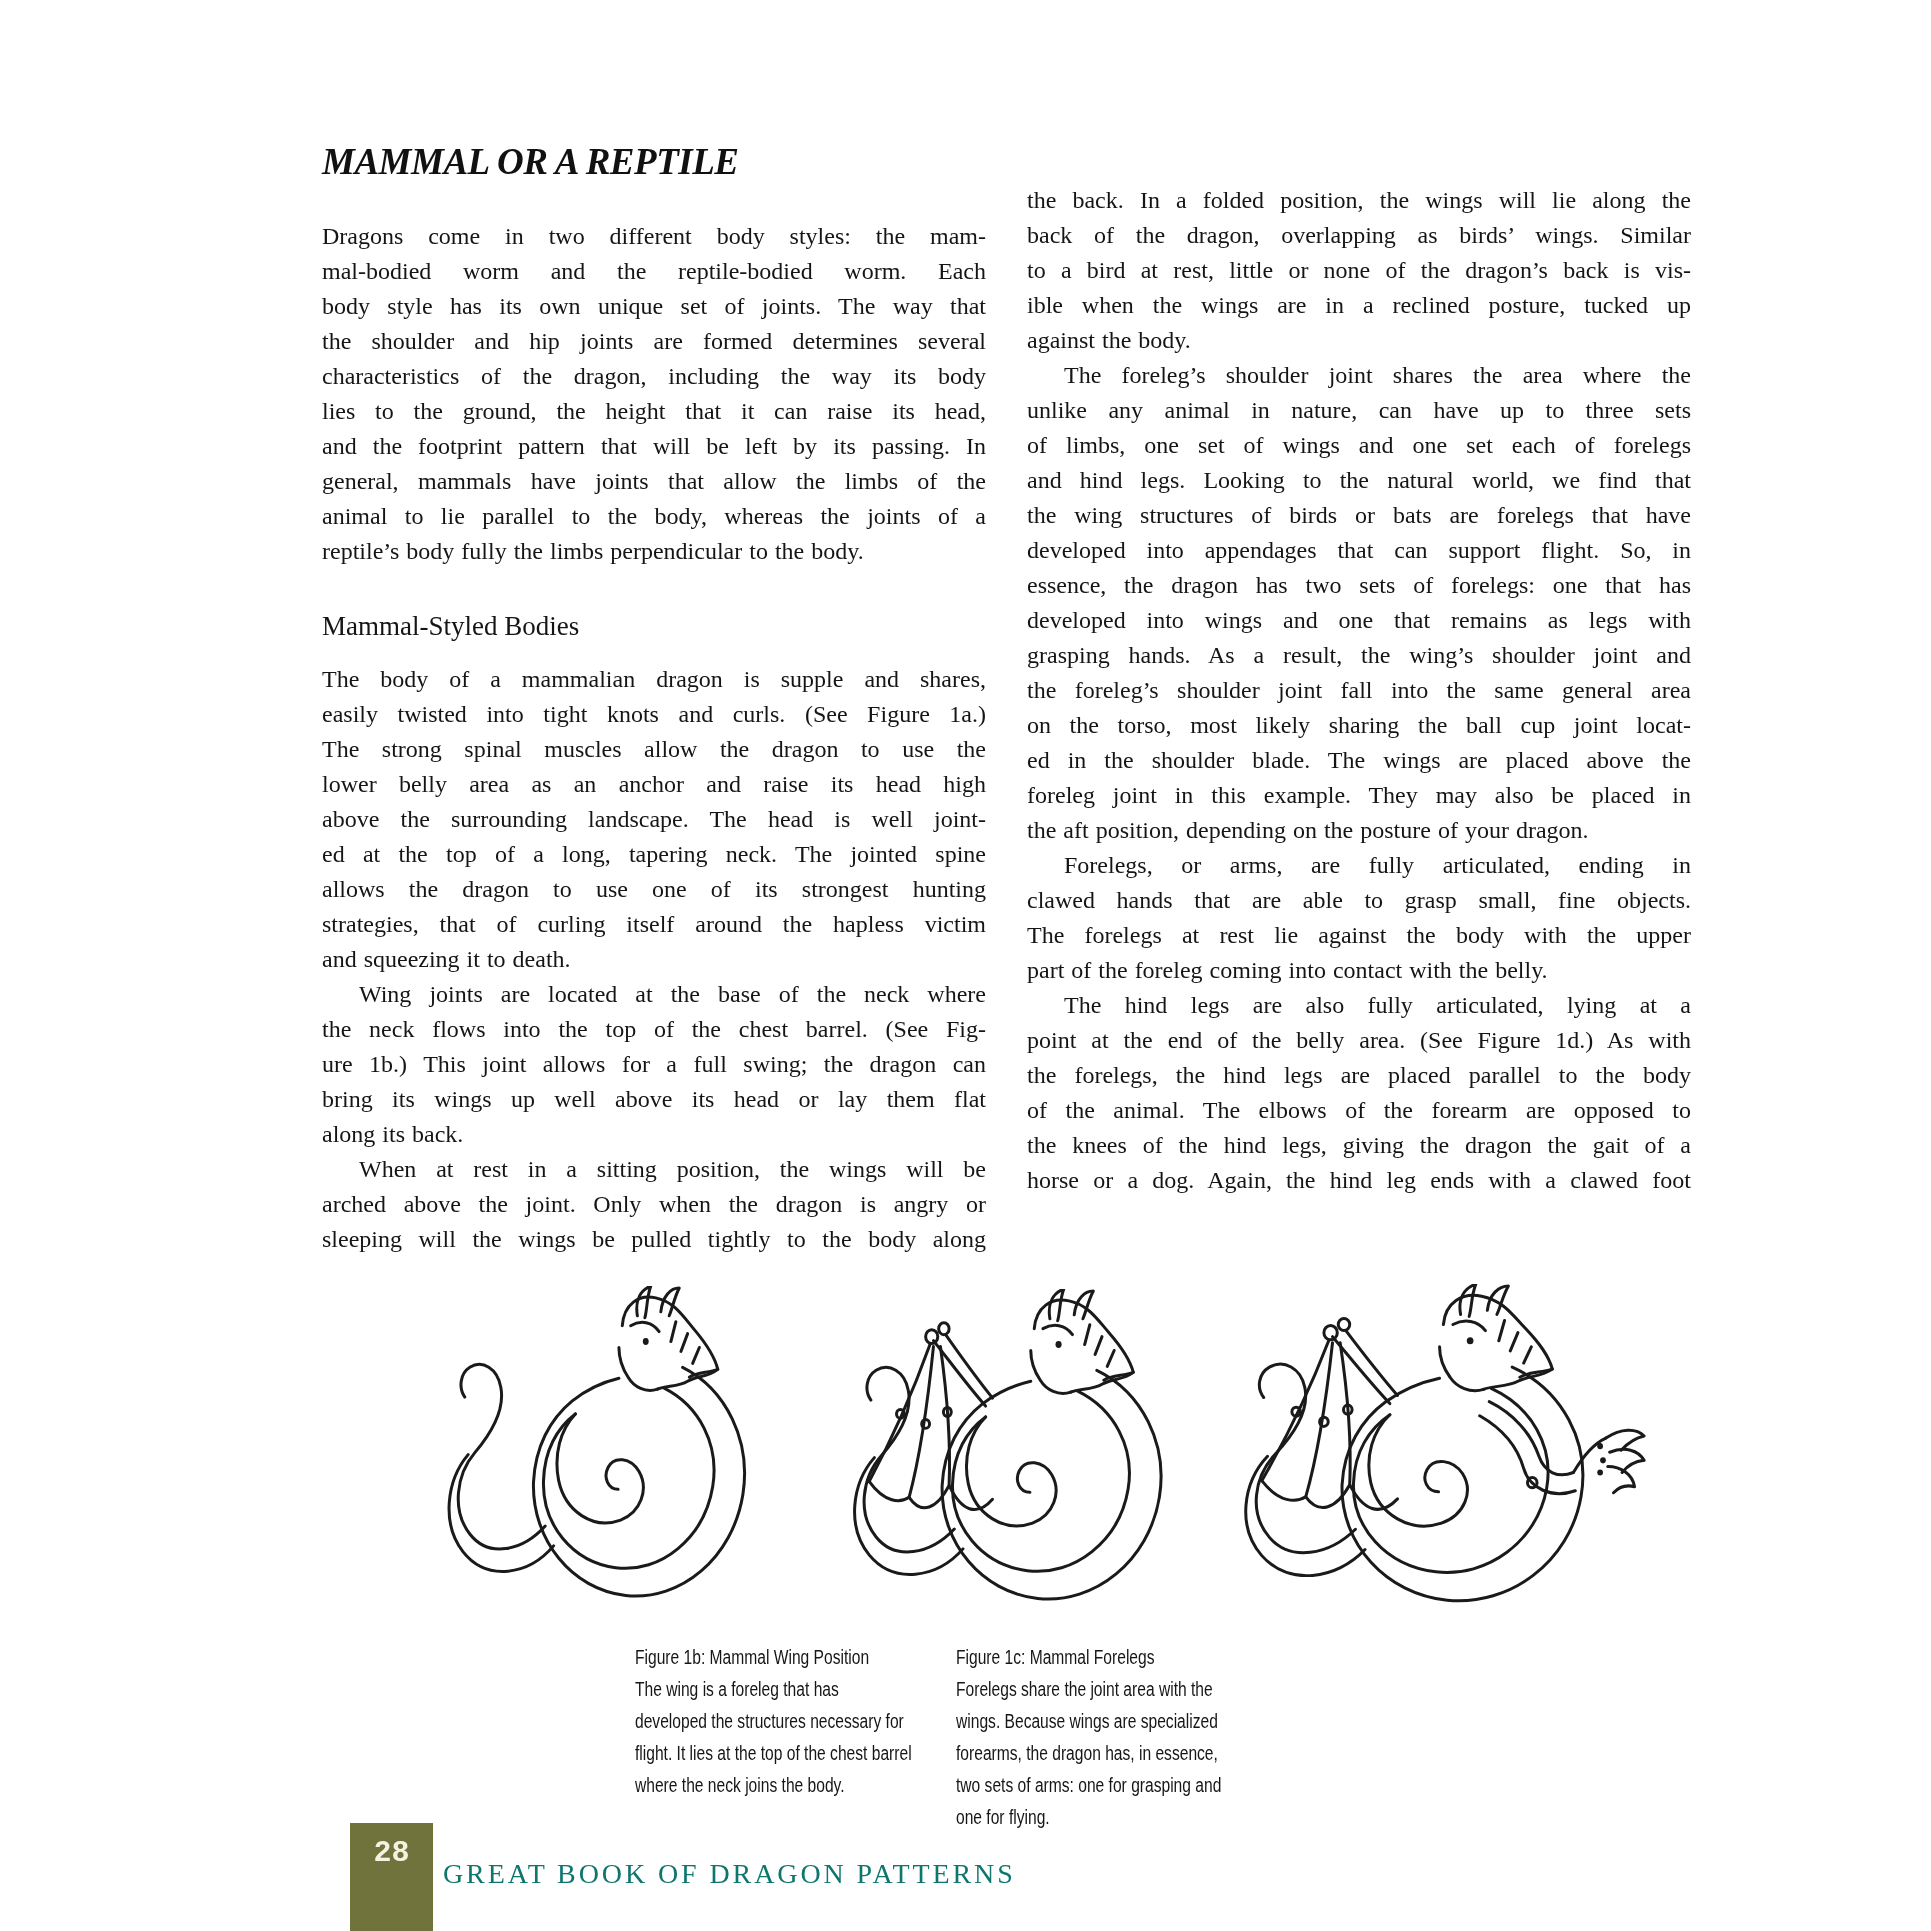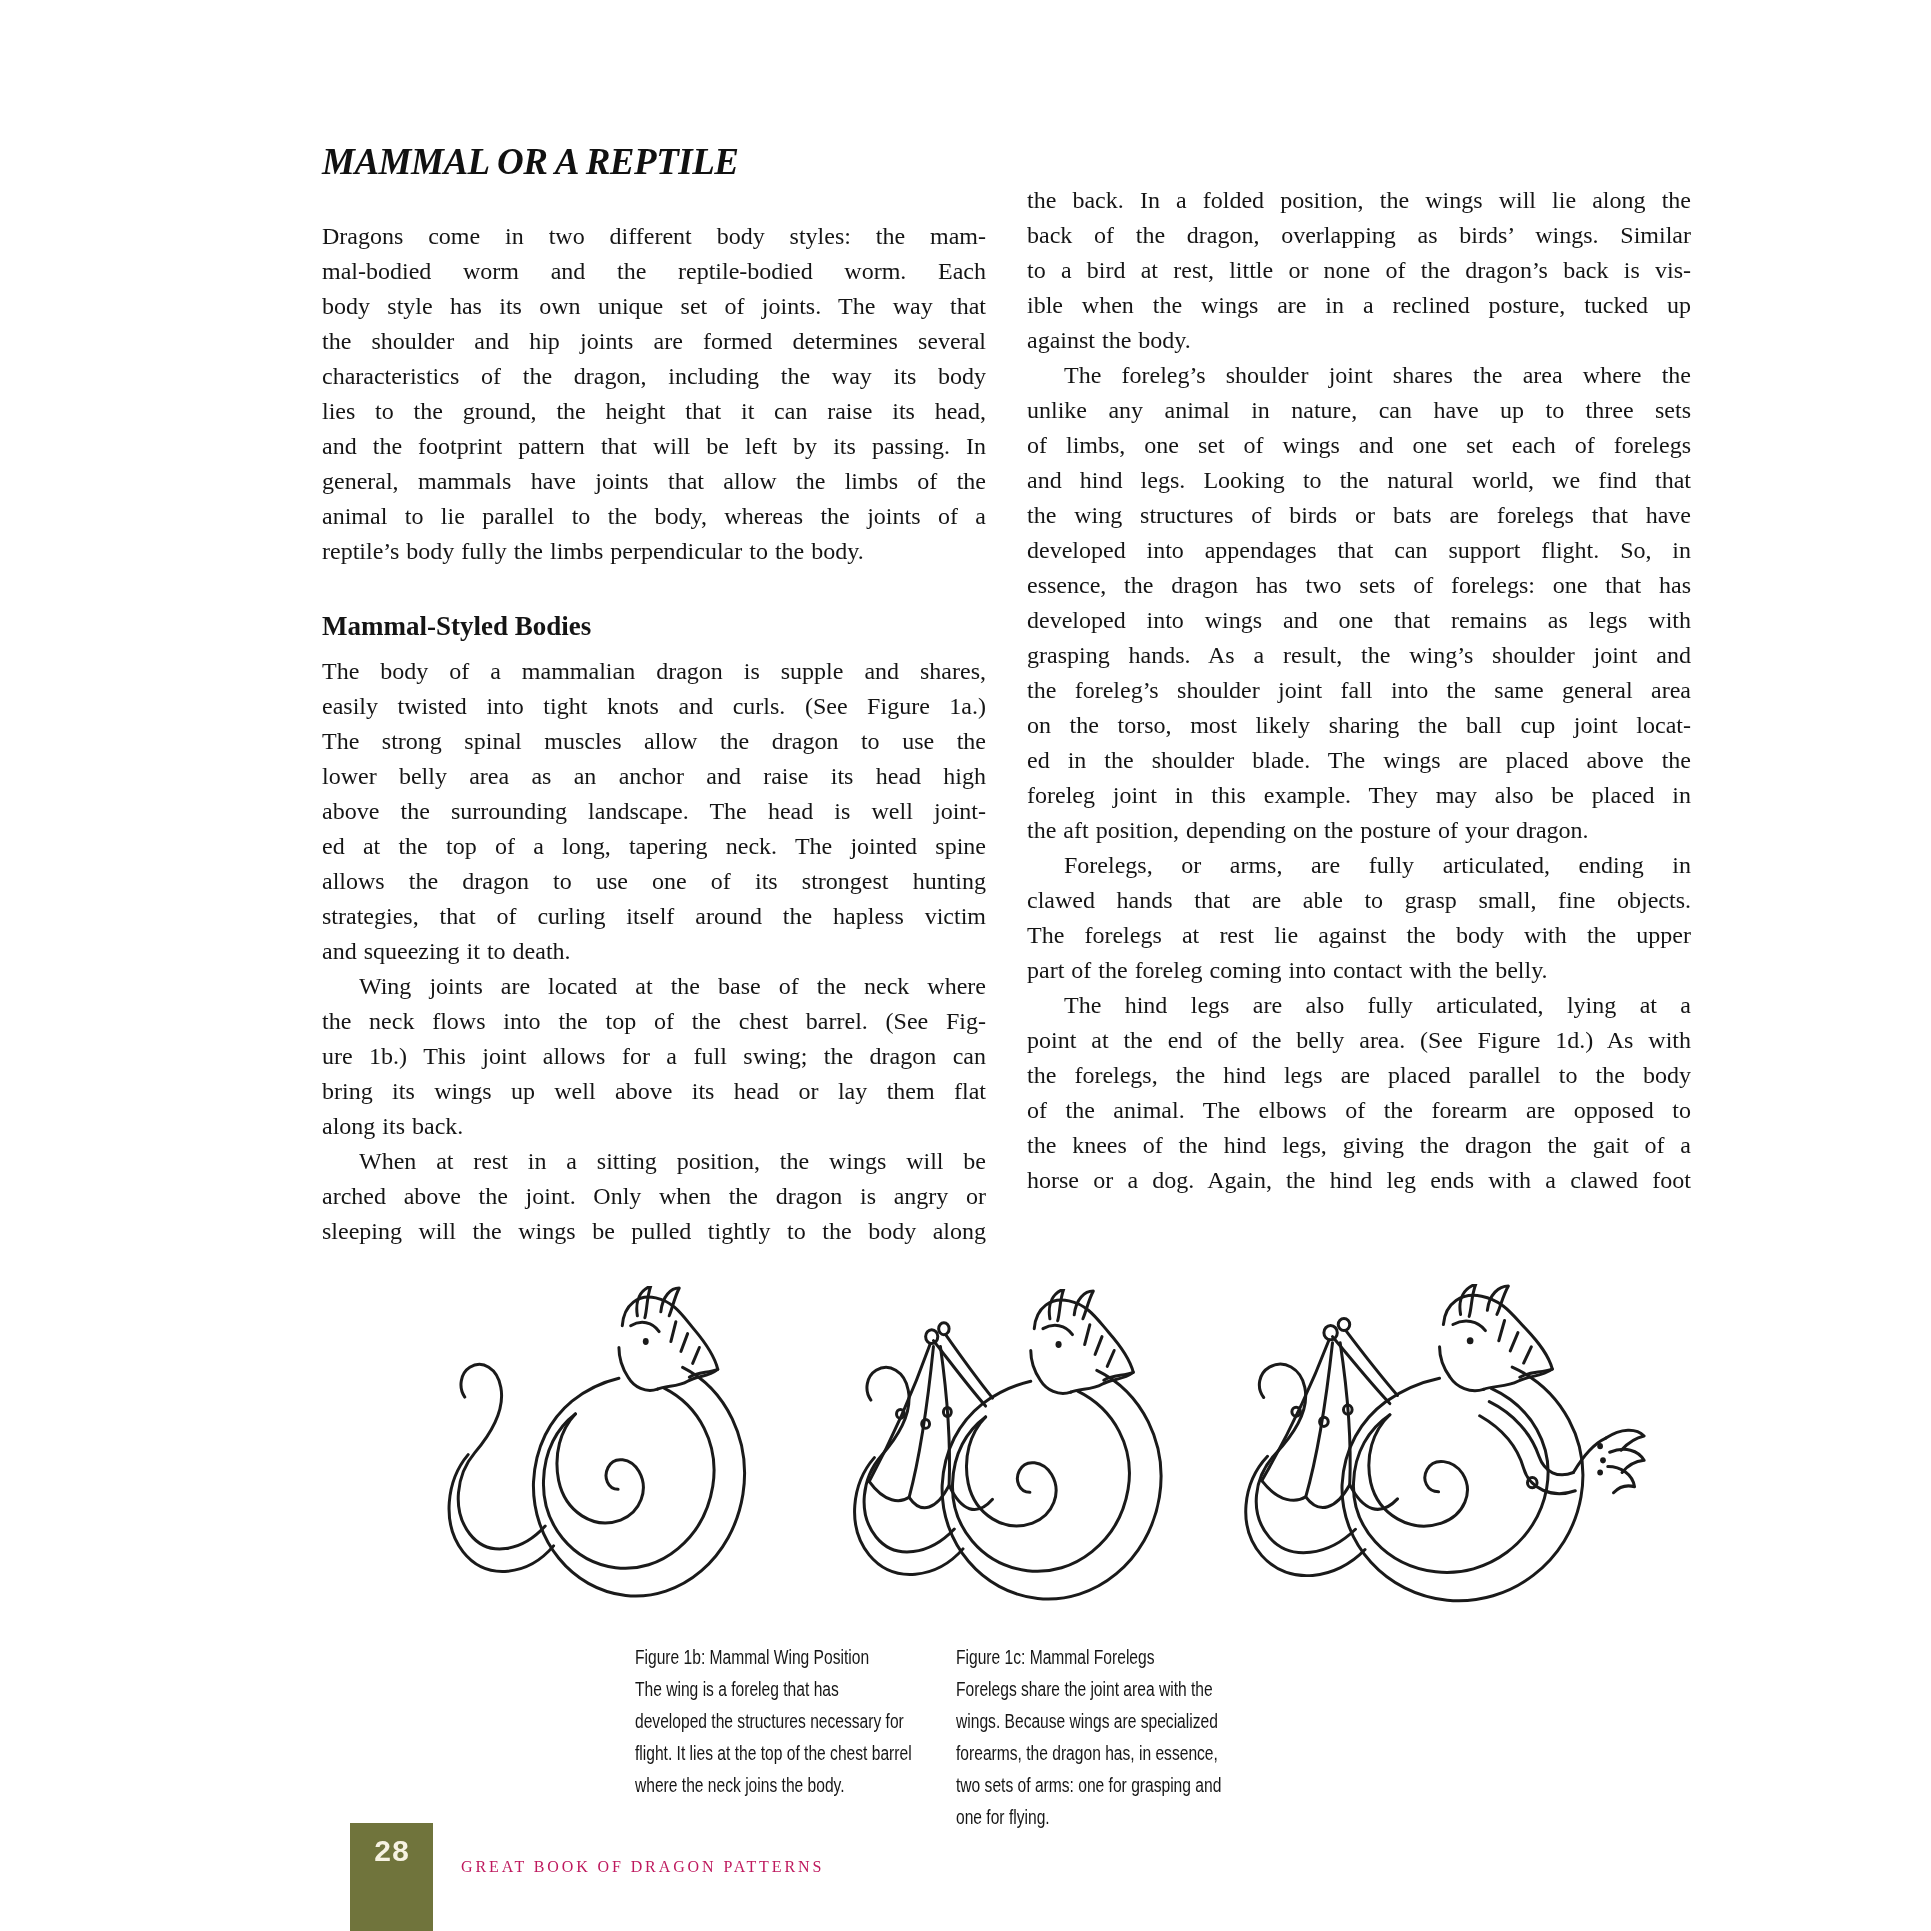--- a/index.html
+++ b/index.html
@@ -7,42 +7,42 @@
     position:relative; width:1931px; height:1931px; background:#ffffff;
     font-family:"Liberation Serif", serif; color:#151515; overflow:hidden;
   }
   .col { position:absolute; width:664px; }
   .col-left  { left:322px; top:141px; }
   .col-right { left:1027px; top:183px; }
   .col-title {
     font-size:37px; font-weight:700; line-height:42px; letter-spacing:-0.5px;
     margin-bottom:36px; color:#111;font-style:italic;
   }
-  .subhead { font-size:27px; font-weight:700; line-height:35px; margin-top:40px; margin-bottom:10px; }
+  .subhead { font-size:27px; font-weight:400; line-height:35px; margin-top:40px; margin-bottom:18px; }
   .bline {
     font-size:24px; line-height:35px; height:35px; overflow:hidden;
     text-align:justify; text-align-last:justify; word-spacing:1px;
   }
   .bline.pend { text-align-last:left; }
   .bline.indent { text-indent:37px; }
   .figure-svg { position:absolute; }
   .figure-svg path, .figure-svg circle { vector-effect:non-scaling-stroke; }
   .caption {
     position:absolute; font-family:"Liberation Sans", sans-serif;
     font-size:20px; line-height:32px; color:#161616;
   }
   .cap-line { transform:scaleX(0.78); transform-origin:0 50%; white-space:nowrap; }
   .pageno-block { position:absolute; left:350px; top:1823px; width:83px; height:108px; background:#70743c; }
   .pageno {
     color:#f6f2e2; font-size:30px; font-weight:700; text-align:center;
     padding-top:13px; font-family:Liberation Mono, monospace;
   }
   .book-title {
-    position:absolute; left:443px; top:1858px; font-size:16px; letter-spacing:2.9px;
-    color:#be185d; font-family:"Liberation Serif", serif;margin-left:18px;
+    position:absolute; left:443px; top:1858px; font-size:28px; letter-spacing:2.9px;
+    color:#0f766e; font-family:"Liberation Serif", serif;
   }
 </style>
 </head>
 <body>
 
 <div class="page">
 
   <div class="col col-left">
       <div class="col-title">MAMMAL OR A REPTILE</div>
       <div class="bline">Dragons come in two different body styles: the mam-</div>

